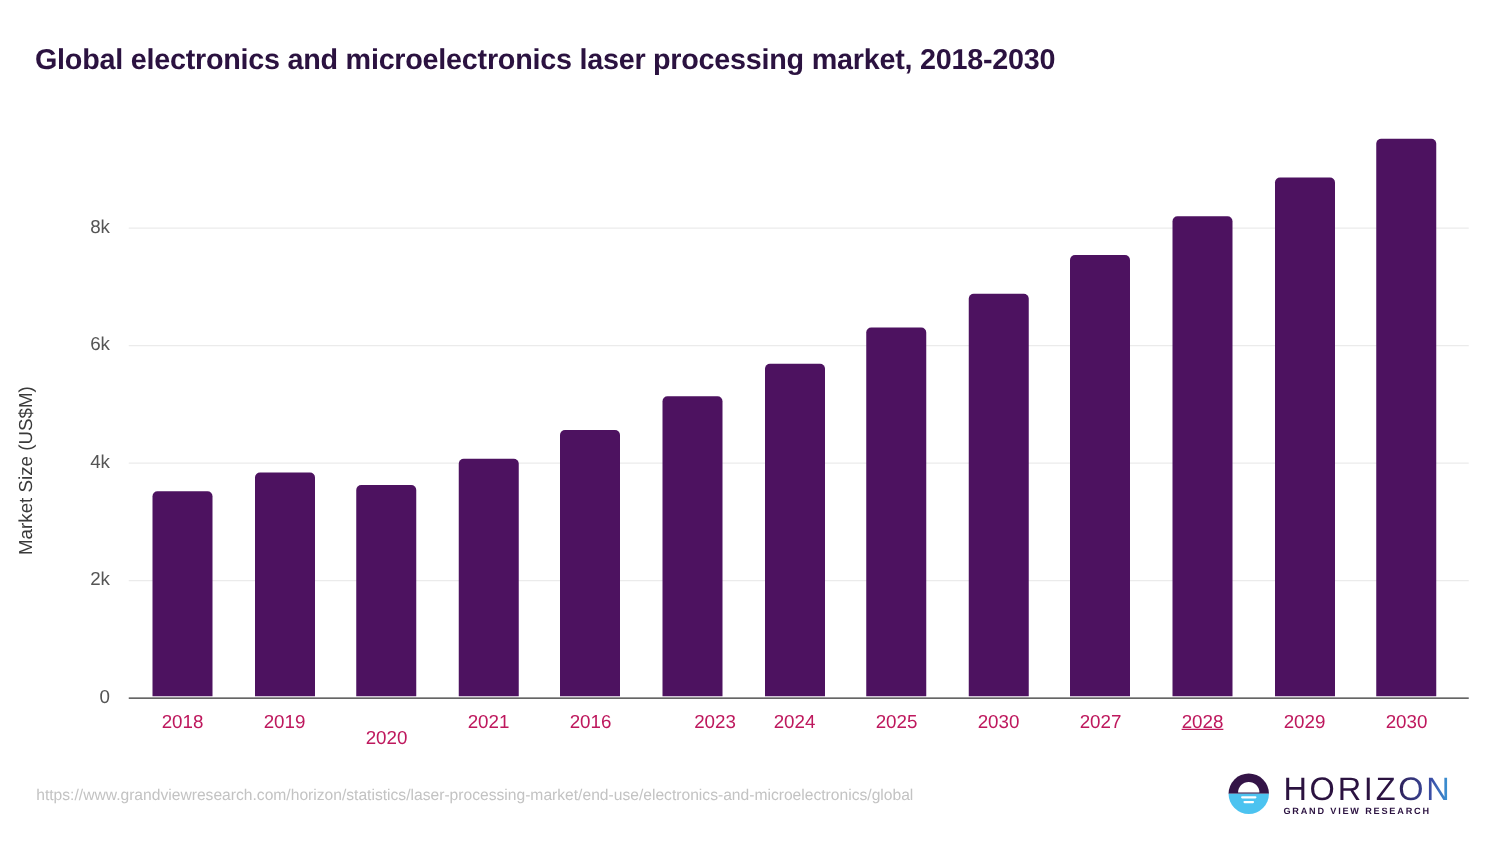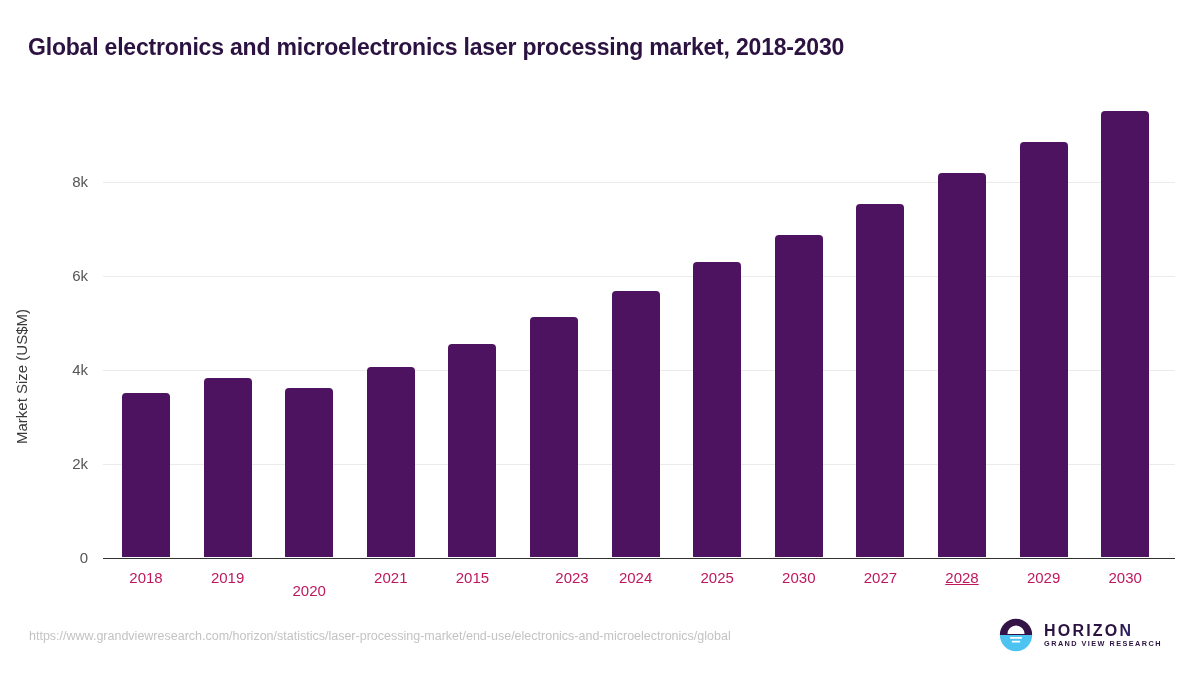--- a/index.html
+++ b/index.html
@@ -101,22 +101,22 @@
     align-items: center;
     gap: 9px;
   }
   .logo-mark {
     width: 38px;
     height: 38px;
     flex: 0 0 38px;
   }
   .logo-text { display: flex; flex-direction: column; line-height: 1; }
   .logo-name {
-    font-size: 16px;
-    font-weight: bold;
+    font-size: 26px;
+    font-weight: normal;
     letter-spacing: 2.2px;
     color: #2b1240;
     background: linear-gradient(90deg, #2b1240 0%, #2b1240 62%, #3b4fa8 88%, #3aa9e0 100%);
     -webkit-background-clip: text;
     background-clip: text;
     -webkit-text-fill-color: transparent;
     color: transparent;
   }
   .logo-sub {
     font-size: 7.3px;
@@ -162,21 +162,21 @@
         <div class="bar" title="2027: 7530" style="left: 856.4px; width: 48px; height: 353.91px; top: 203.59px; background: rgb(77, 18, 96);"></div>
         <div class="bar" title="2028: 8190" style="left: 938px; width: 48px; height: 384.93px; top: 172.57px; background: rgb(77, 18, 96);"></div>
         <div class="bar" title="2029: 8850" style="left: 1019.6px; width: 48px; height: 415.95px; top: 141.55px; background: rgb(77, 18, 96);"></div>
         <div class="bar" title="2030: 9490" style="left: 1101.2px; width: 48px; height: 446.03px; top: 111.47px; background: rgb(77, 18, 96);"></div>
       </div>
     <div class="xticks">
         <div class="x-tick-label" style="left: 146px;">2018</div>
         <div class="x-tick-label" style="left: 227.6px;">2019</div>
         <div class="x-tick-label" style="left: 309.2px; margin-top: 13px;">2020</div>
         <div class="x-tick-label" style="left: 390.8px;">2021</div>
-        <div class="x-tick-label" style="left: 472.4px;">2015</div>
+        <div class="x-tick-label" style="left: 472.4px;">2016</div>
         <div class="x-tick-label" style="left: 572px;">2023</div>
         <div class="x-tick-label" style="left: 635.6px;">2024</div>
         <div class="x-tick-label" style="left: 717.2px;">2025</div>
         <div class="x-tick-label" style="left: 798.8px;">2030</div>
         <div class="x-tick-label" style="left: 880.4px;">2027</div>
         <div class="x-tick-label" style="left: 962px; text-decoration: underline;">2028</div>
         <div class="x-tick-label" style="left: 1043.6px;">2029</div>
         <div class="x-tick-label" style="left: 1125.2px;">2030</div>
       </div>
 

